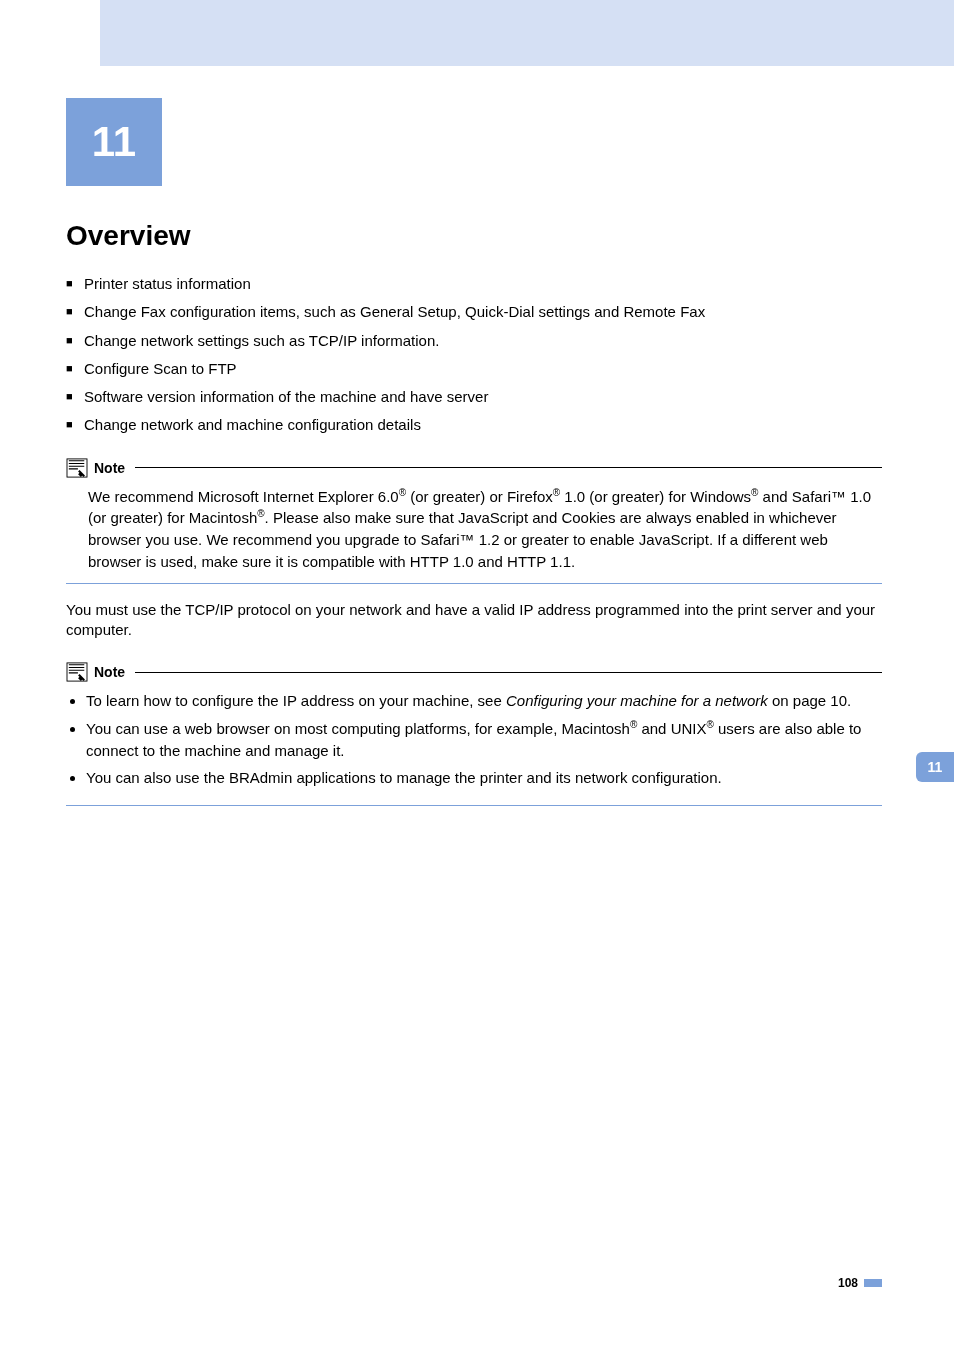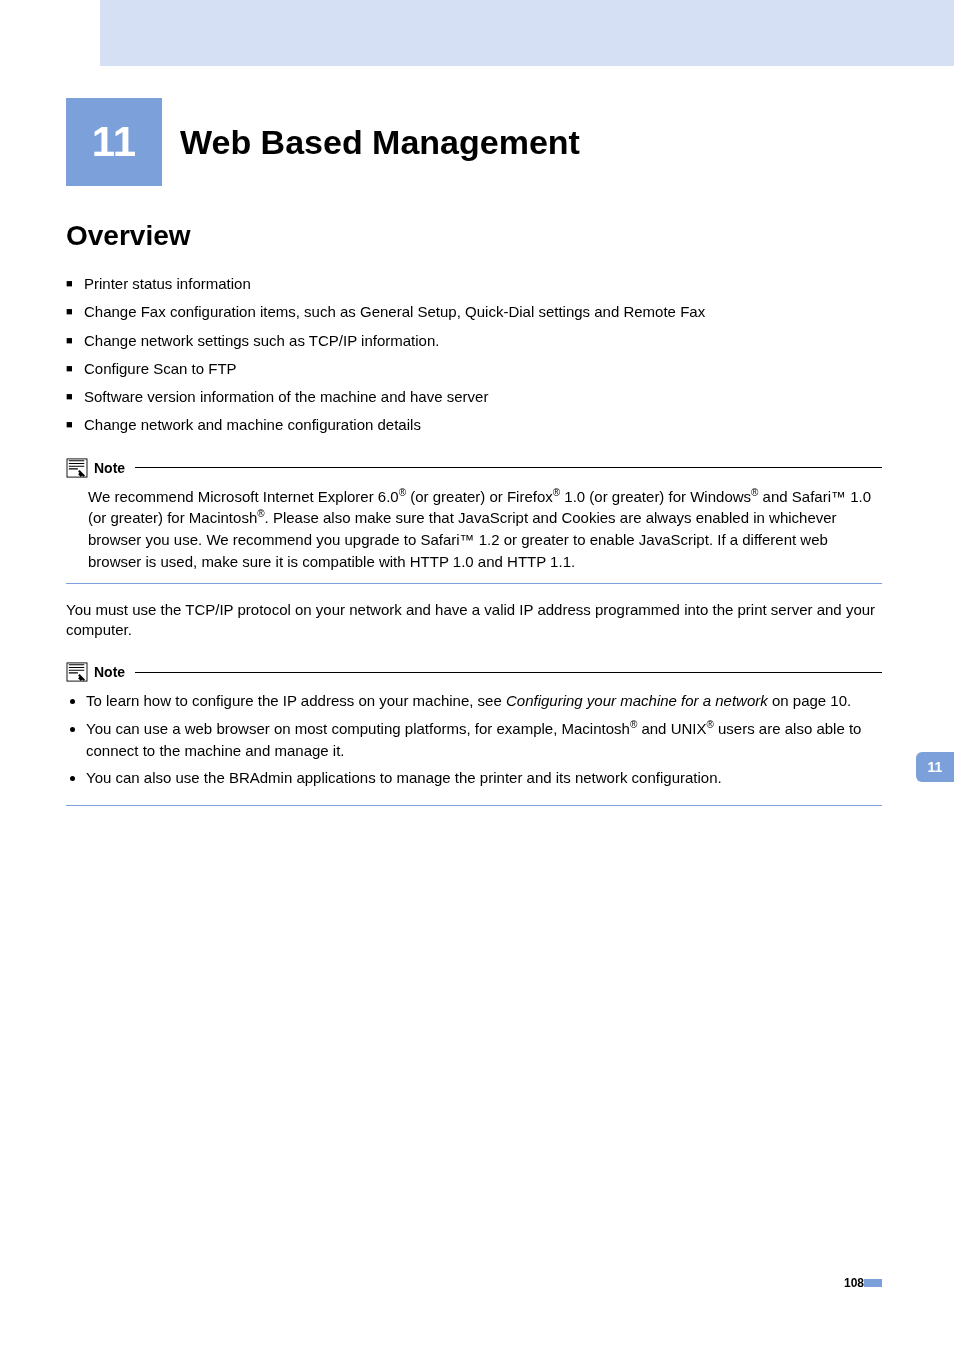--- a/index.html
+++ b/index.html
@@ -149,39 +149,39 @@
     .page-footer {
       position: absolute;
       bottom: 60px;
       right: 72px;
       display: flex;
       align-items: center;
     }
     .page-num {
       font-size: 12px;
       font-weight: bold;
+      margin-right: 6px;
     }
     .page-mark {
       width: 18px;
       height: 8px;
       background: #7ca1da;
     }
     sup { font-size: 0.68em; }
   </style>
 </head>
 <body>
 
 <div class="top-banner"></div>
 <div class="top-left-block"></div>
 
 <div class="chapter-row">
   <div class="chapter-box">
     <span>11</span>
   </div>
-  <div class="chapter-title">Web Based Management</div>
 </div>
 
 <div class="content">
   <h2 class="section">Overview</h2>
 
 
   <ul class="square">
     <li>Printer status information</li>
     <li>Change Fax configuration items, such as General Setup, Quick-Dial settings and Remote Fax</li>
     <li>Change network settings such as TCP/IP information.</li>

